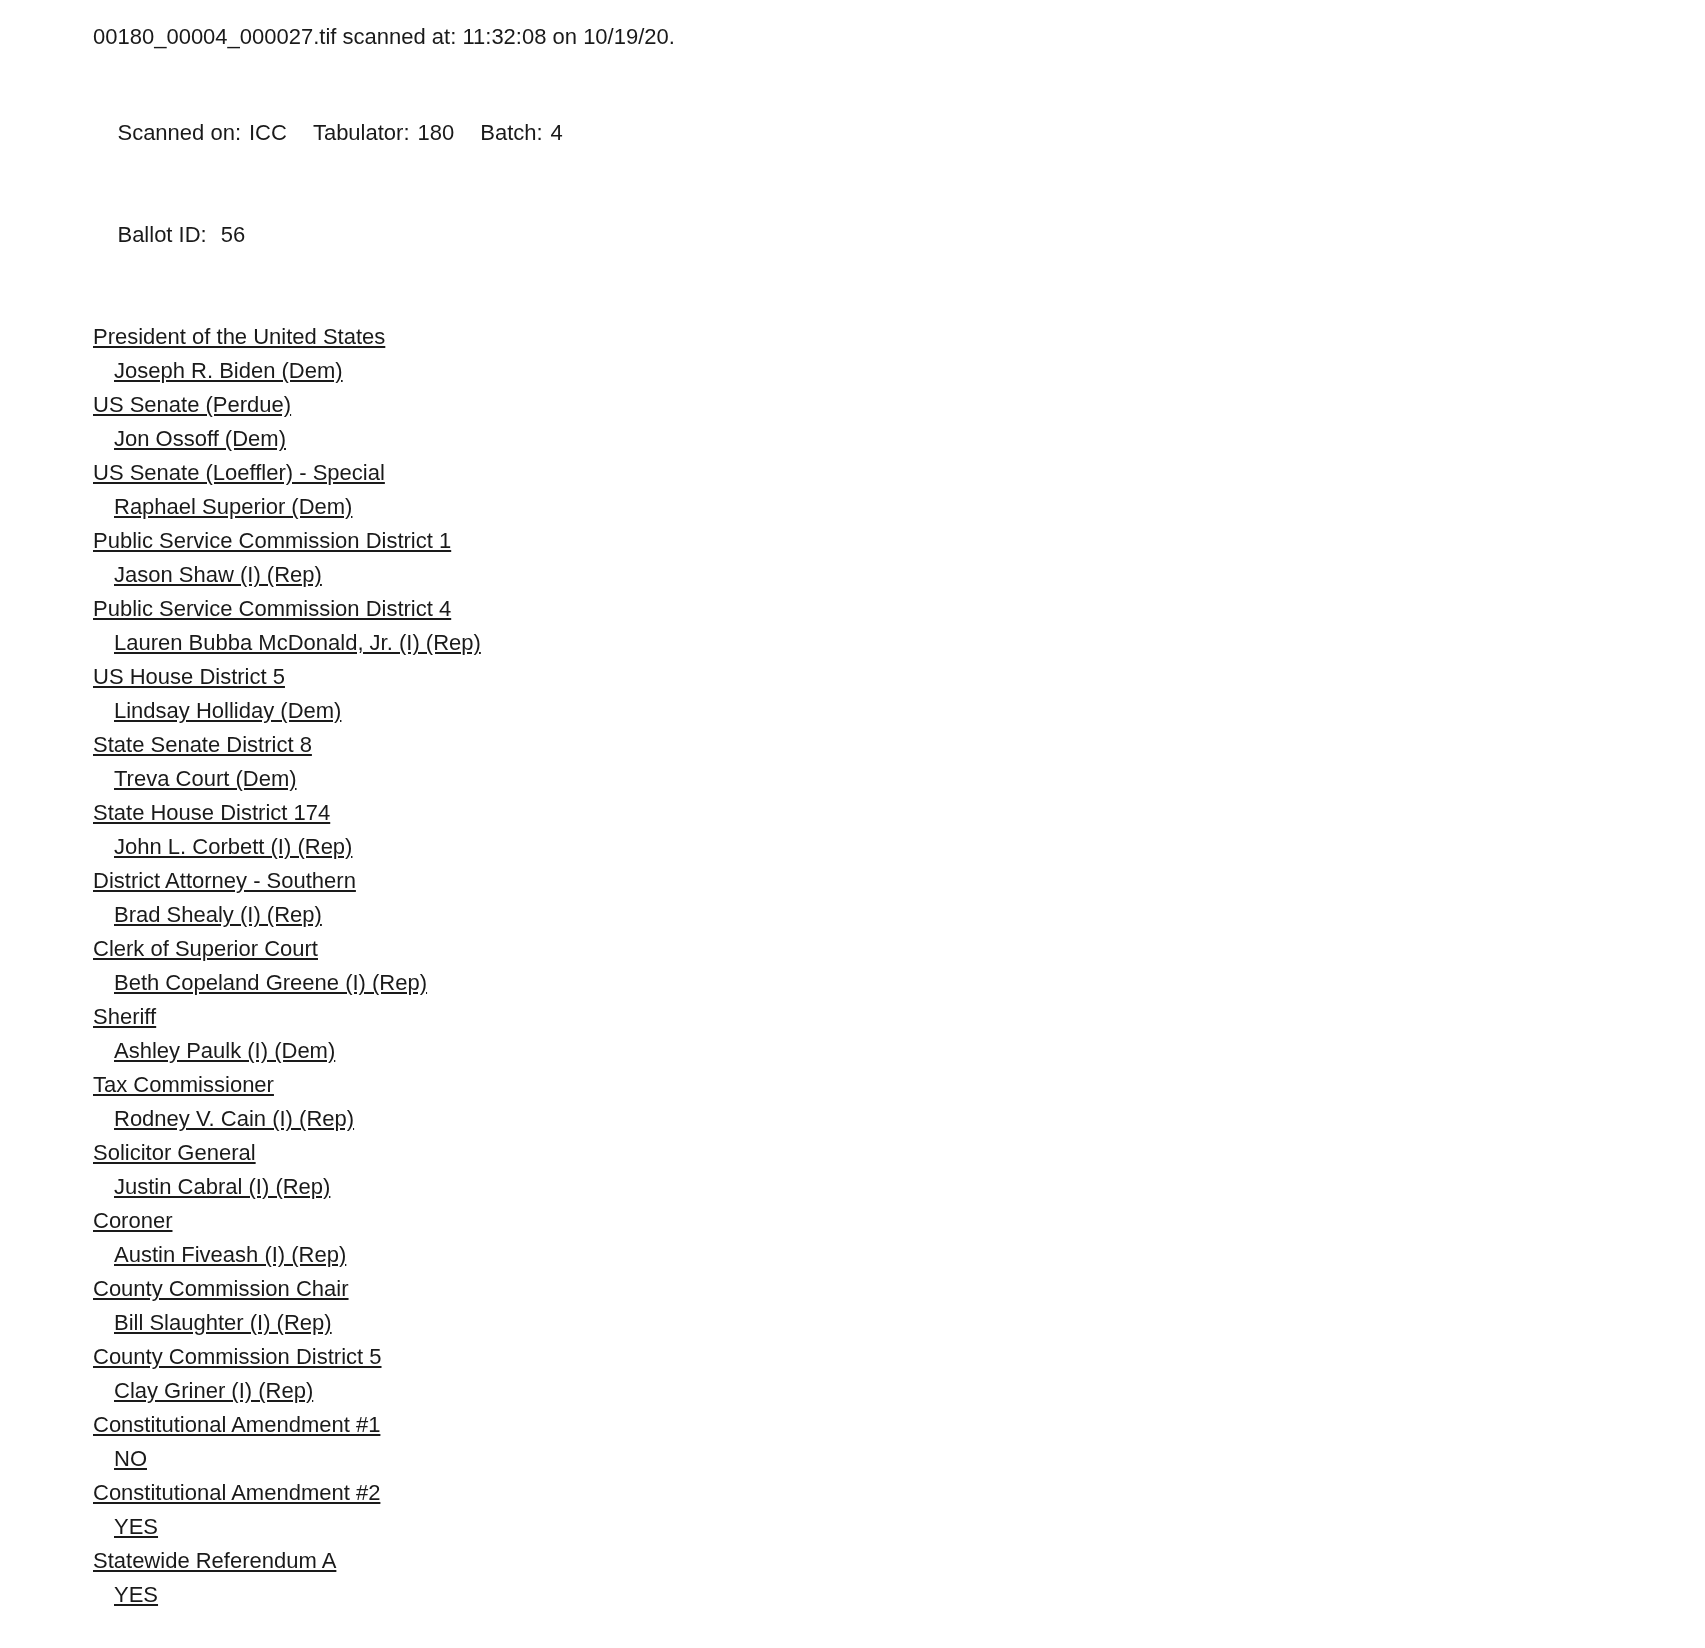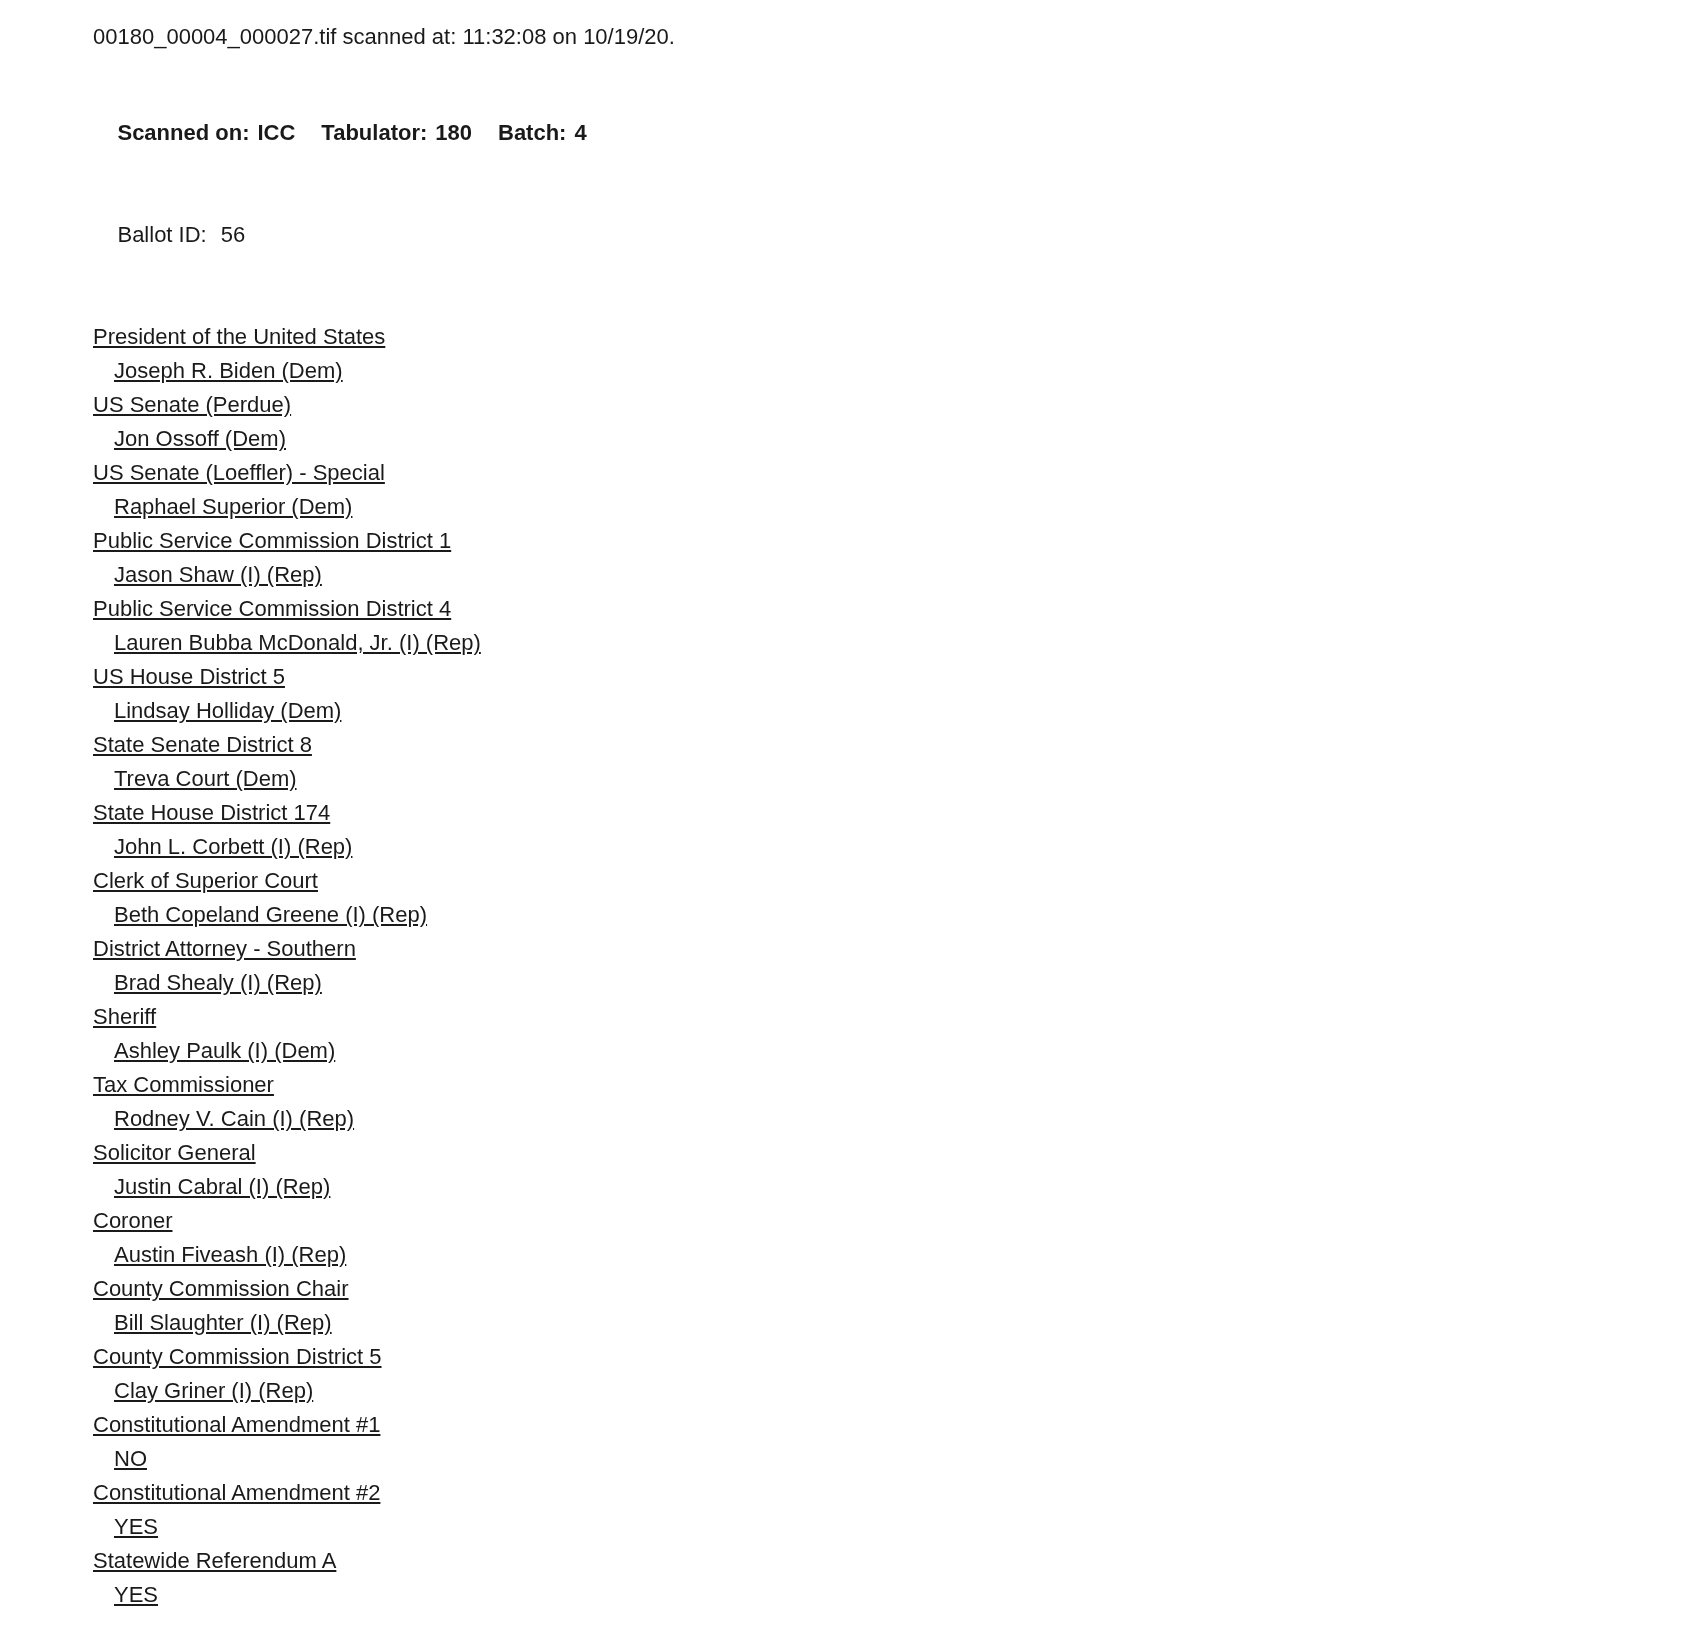--- a/index.html
+++ b/index.html
@@ -23,21 +23,20 @@
   .line {
     font-size: 22px;
     line-height: 34px;
     white-space: pre;
   }
   .file-line {
     margin-bottom: 28px;
   }
   .scan-info-line .field {
     display: inline-block;
-    font-weight: bold;
   }
   .scan-info-line .label {
     margin-right: 8px;
   }
   .scan-info-line .field + .field {
     margin-left: 26px;
   }
   .ballot-id-line .label {
     margin-right: 14px;
     text-align: right;
@@ -108,27 +107,27 @@
     <div class="contest-title">State Senate District 8</div>
     <div class="contest-selection">Treva Court (Dem)</div>
   </div>
 
   <div class="contest">
     <div class="contest-title">State House District 174</div>
     <div class="contest-selection">John L. Corbett (I) (Rep)</div>
   </div>
 
   <div class="contest">
-    <div class="contest-title">Clerk of Superior Court</div>
-    <div class="contest-selection">Beth Copeland Greene (I) (Rep)</div>
+    <div class="contest-title">District Attorney - Southern</div>
+    <div class="contest-selection">Brad Shealy (I) (Rep)</div>
   </div>
 
   <div class="contest">
-    <div class="contest-title">District Attorney - Southern</div>
-    <div class="contest-selection">Brad Shealy (I) (Rep)</div>
+    <div class="contest-title">Clerk of Superior Court</div>
+    <div class="contest-selection">Beth Copeland Greene (I) (Rep)</div>
   </div>
 
   <div class="contest">
     <div class="contest-title">Sheriff</div>
     <div class="contest-selection">Ashley Paulk (I) (Dem)</div>
   </div>
 
   <div class="contest">
     <div class="contest-title">Tax Commissioner</div>
     <div class="contest-selection">Rodney V. Cain (I) (Rep)</div>

